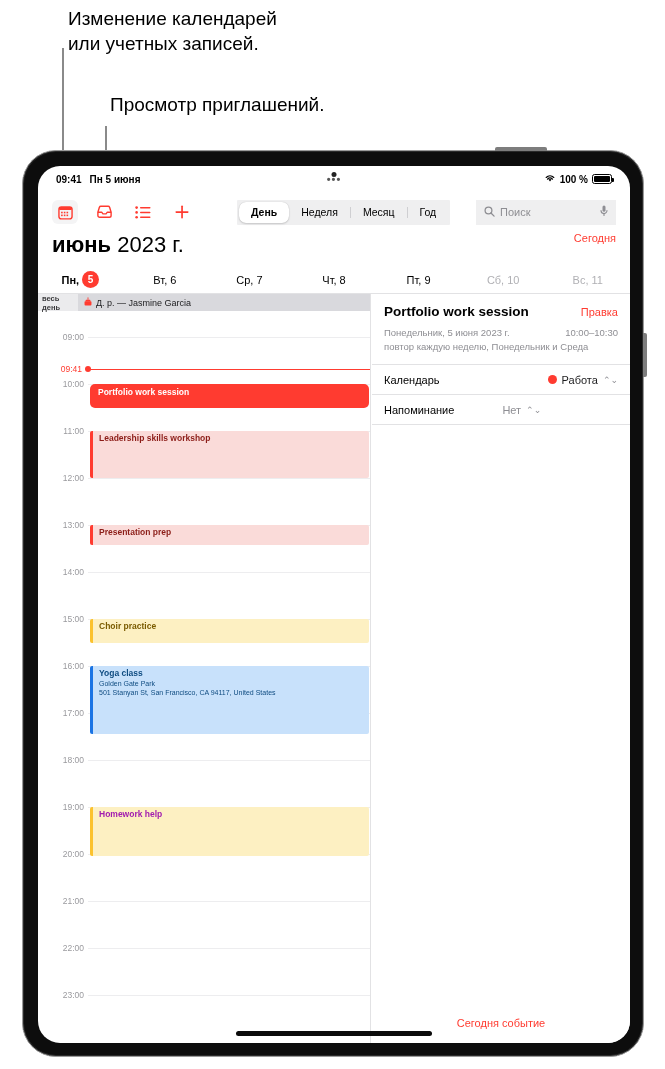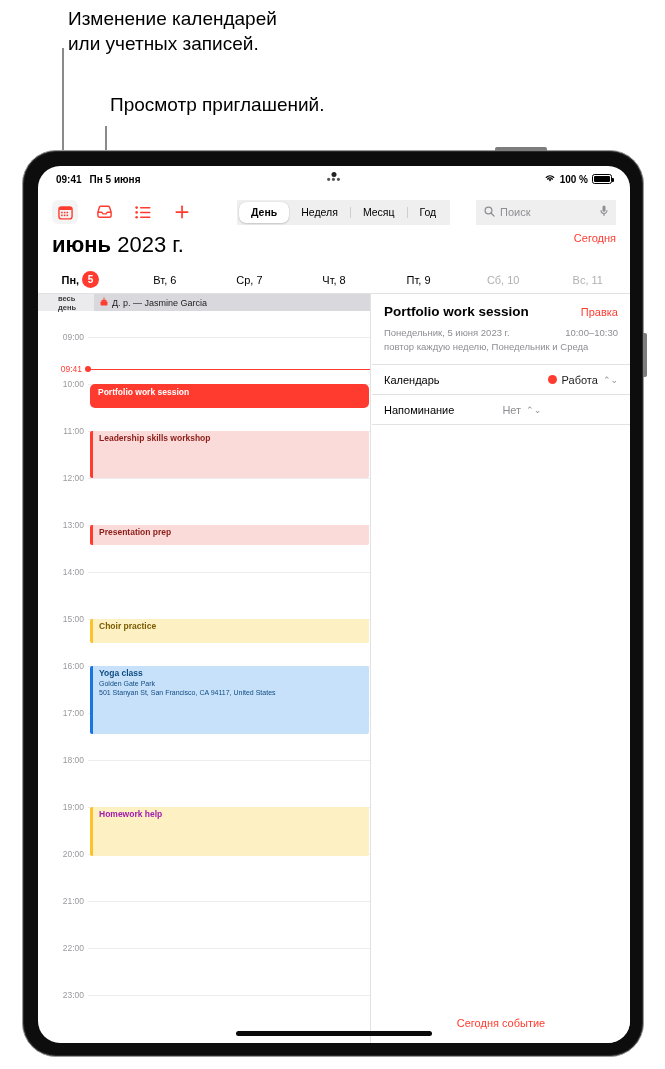--- a/index.html
+++ b/index.html
@@ -182,21 +182,21 @@
   #leftpane {
     position: absolute; left: 0; top: 128px;
     width: 333px; height: 749px;
     border-right: 1px solid #e2e2e4;
     overflow: hidden;
   }
   #allday {
     position: absolute; left: 0; top: 0;
     width: 333px; height: 17px;
     background: #ebebed;
-    display: flex; align-items: center; padding-left: 16px;
+    display: flex; align-items: center;
   }
   #allday .lbl {
     width: 40px; font-size: 7.5px; font-weight: bold;
     color: #3a3a3c; padding-left: 4px;
   }
   #allday .chip {
     flex: 1; height: 17px;
     background: #d9d9dd;
     display: flex; align-items: center; gap: 4px;
     padding-left: 6px;

